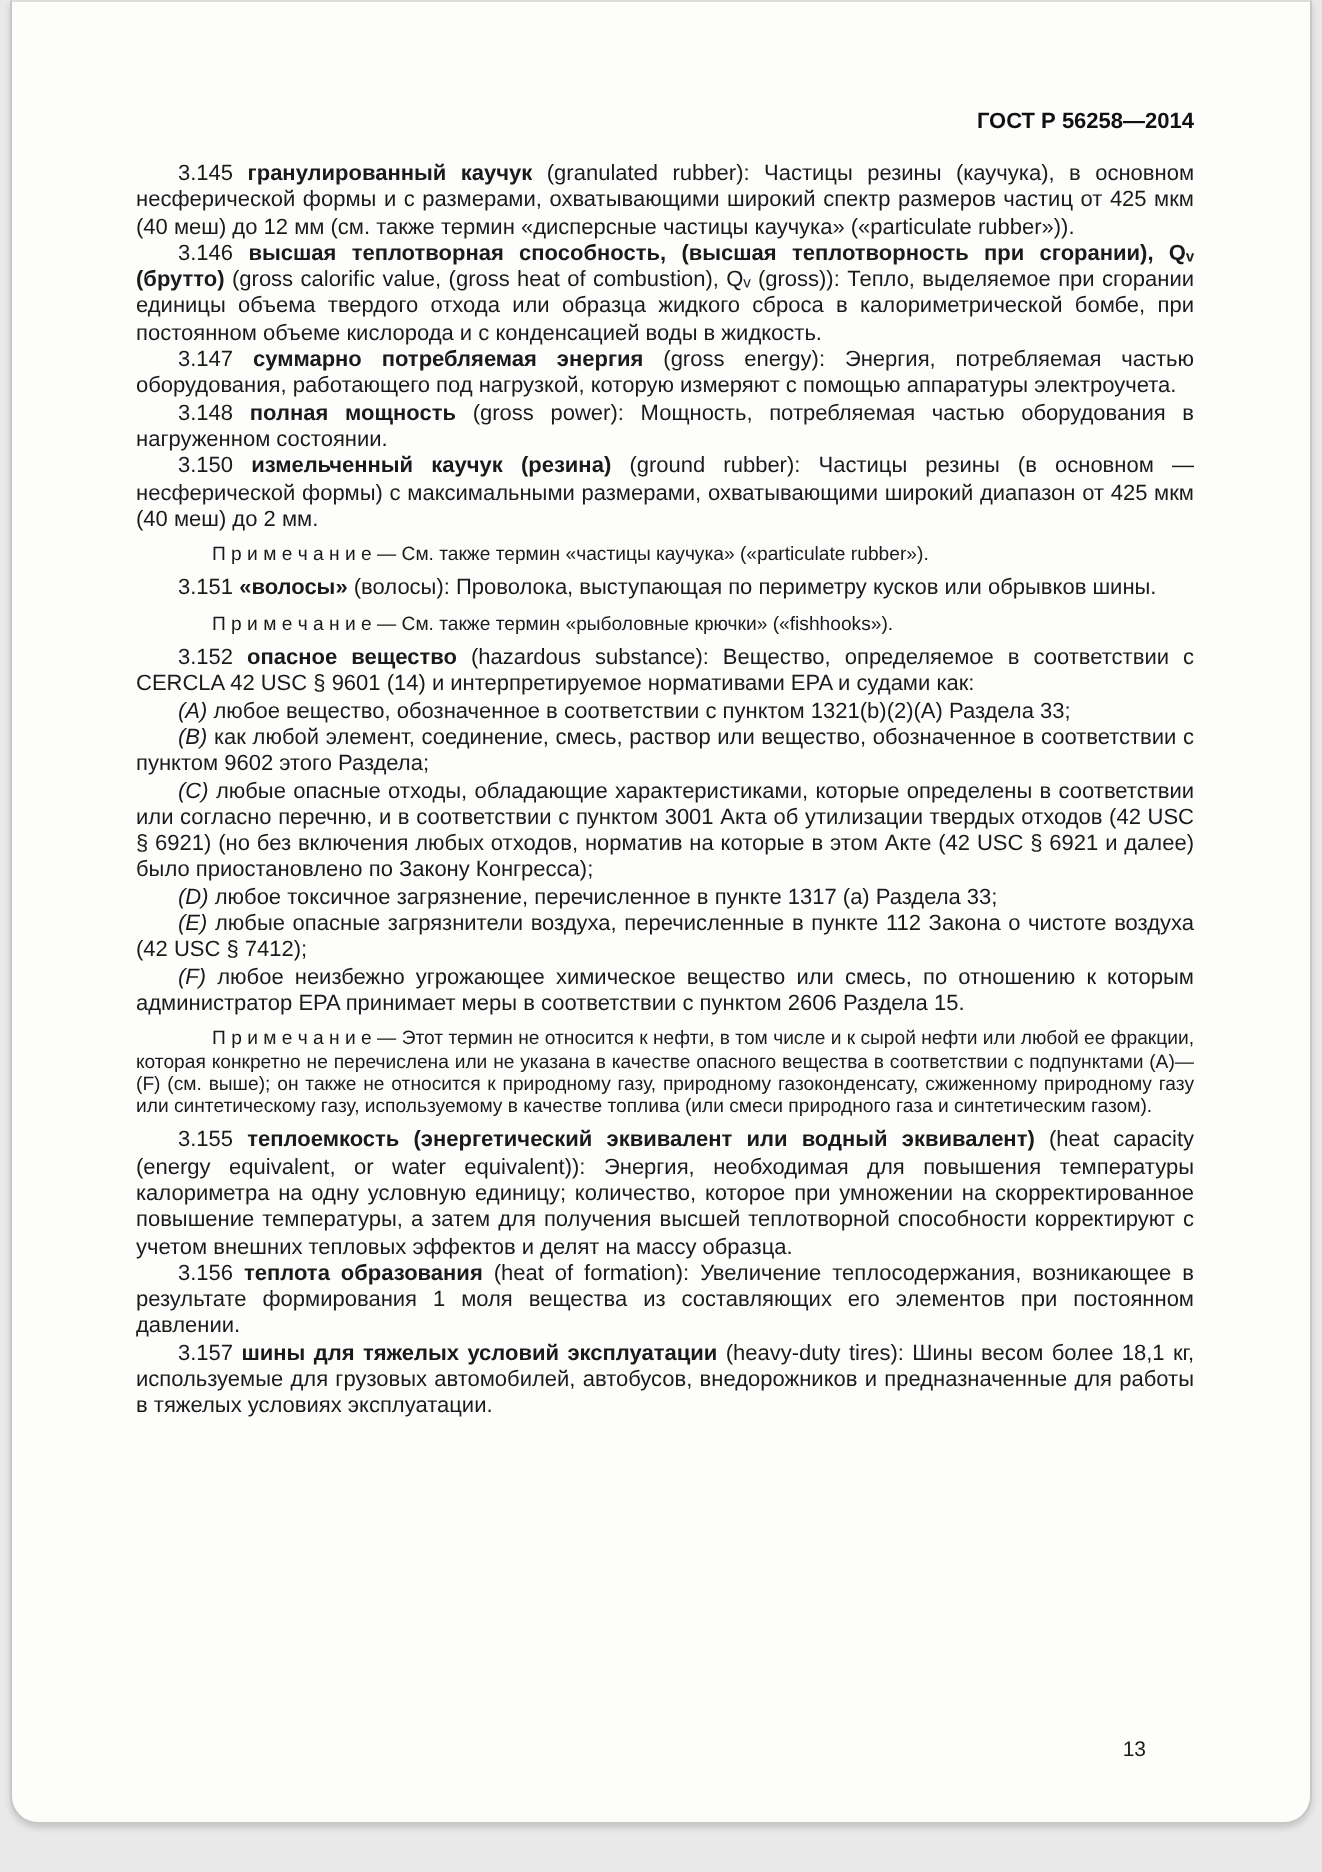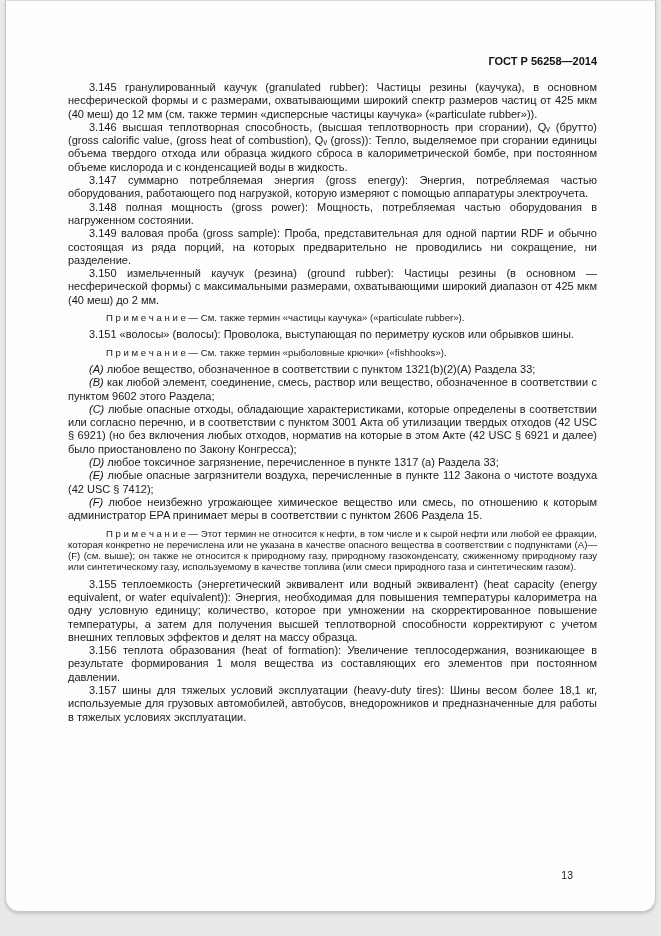--- a/index.html
+++ b/index.html
@@ -35,21 +35,21 @@
     text-align: justify;
   }
   p.para { margin: 0; text-indent: 21px; }
   p.note {
     margin: 5px 0;
     font-size: 9.6px;
     line-height: 11.3px;
     text-indent: 38px;
     text-align: justify;
   }
-  .term-name { font-weight: normal; }
+  .term-name { font-weight: bold; }
   .list-marker { font-style: italic; }
   .page-number {
     position: absolute;
     bottom: 30px;
     right: 82px;
     font-size: 10.5px;
     color: #1a1a1a;
     margin-left: 40px;
   }
 </style>
@@ -79,42 +79,42 @@
       <span class="term-name">суммарно потребляемая энергия</span>
       <span>(gross energy): Энергия, потребляемая частью оборудования, работающего под нагрузкой, которую измеряют с помощью аппаратуры электроучета.</span>
     </p>
 
     <p class="para">
       <span>3.148</span>
       <span class="term-name">полная мощность</span>
       <span>(gross power): Мощность, потребляемая частью оборудования в нагруженном состоянии.</span>
     </p>
 
-    <p class="para">
-      <span>3.149</span>
-      <span class="term-name">валовая проба</span>
-      <span>(gross sample): Проба, представительная для одной партии RDF и обычно состоящая из ряда порций, на которых предварительно не проводились ни сокращение, ни разделение.</span>
-    </p>
 
     <p class="para">
       <span>3.150</span>
       <span class="term-name">измельченный каучук (резина)</span>
       <span>(ground rubber): Частицы резины (в основном — несферической формы) с максимальными размерами, охватывающими широкий диапазон от 425 мкм (40 меш) до 2 мм.</span>
     </p>
 
     <p class="note">П р и м е ч а н и е — См. также термин «частицы каучука» («particulate rubber»).</p>
 
     <p class="para">
       <span>3.151</span>
       <span class="term-name">«волосы»</span>
       <span>(волосы): Проволока, выступающая по периметру кусков или обрывков шины.</span>
     </p>
 
     <p class="note">П р и м е ч а н и е — См. также термин «рыболовные крючки» («fishhooks»).</p>
 
+    <p class="para">
+      <span>3.152</span>
+      <span class="term-name">опасное вещество</span>
+      <span>(hazardous substance): Вещество, определяемое в соответствии с CERCLA 42 USC § 9601 (14) и интерпретируемое нормативами EPA и судами как:</span>
+    </p>
 
     <p class="para">
       <span class="list-marker">(A)</span>
       <span>любое вещество, обозначенное в соответствии с пунктом 1321(b)(2)(A) Раздела 33;</span>
     </p>
 
     <p class="para">
       <span class="list-marker">(B)</span>
       <span>как любой элемент, соединение, смесь, раствор или вещество, обозначенное в соответствии с пунктом 9602 этого Раздела;</span>
     </p>

